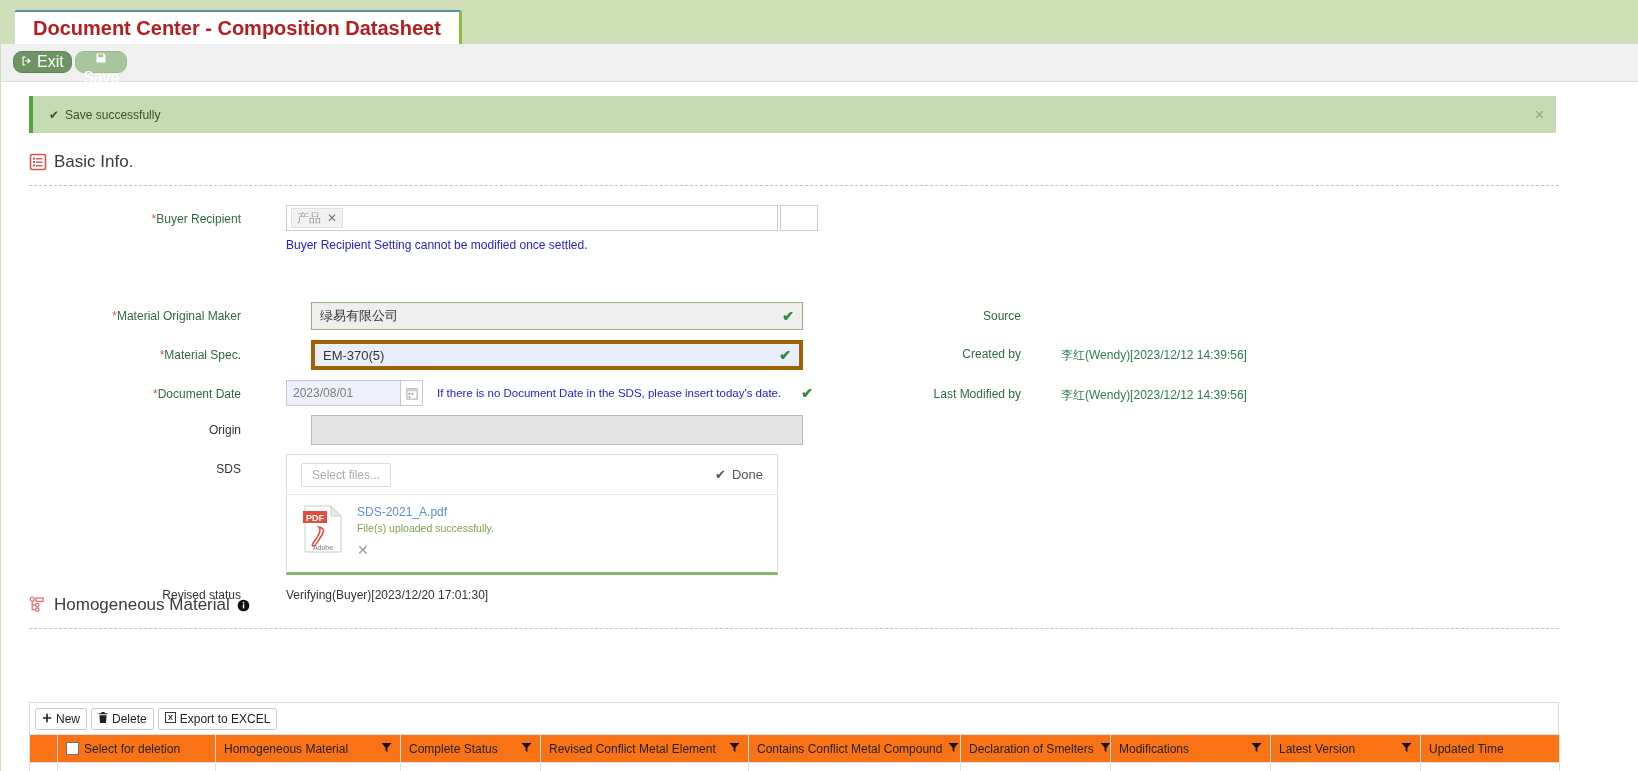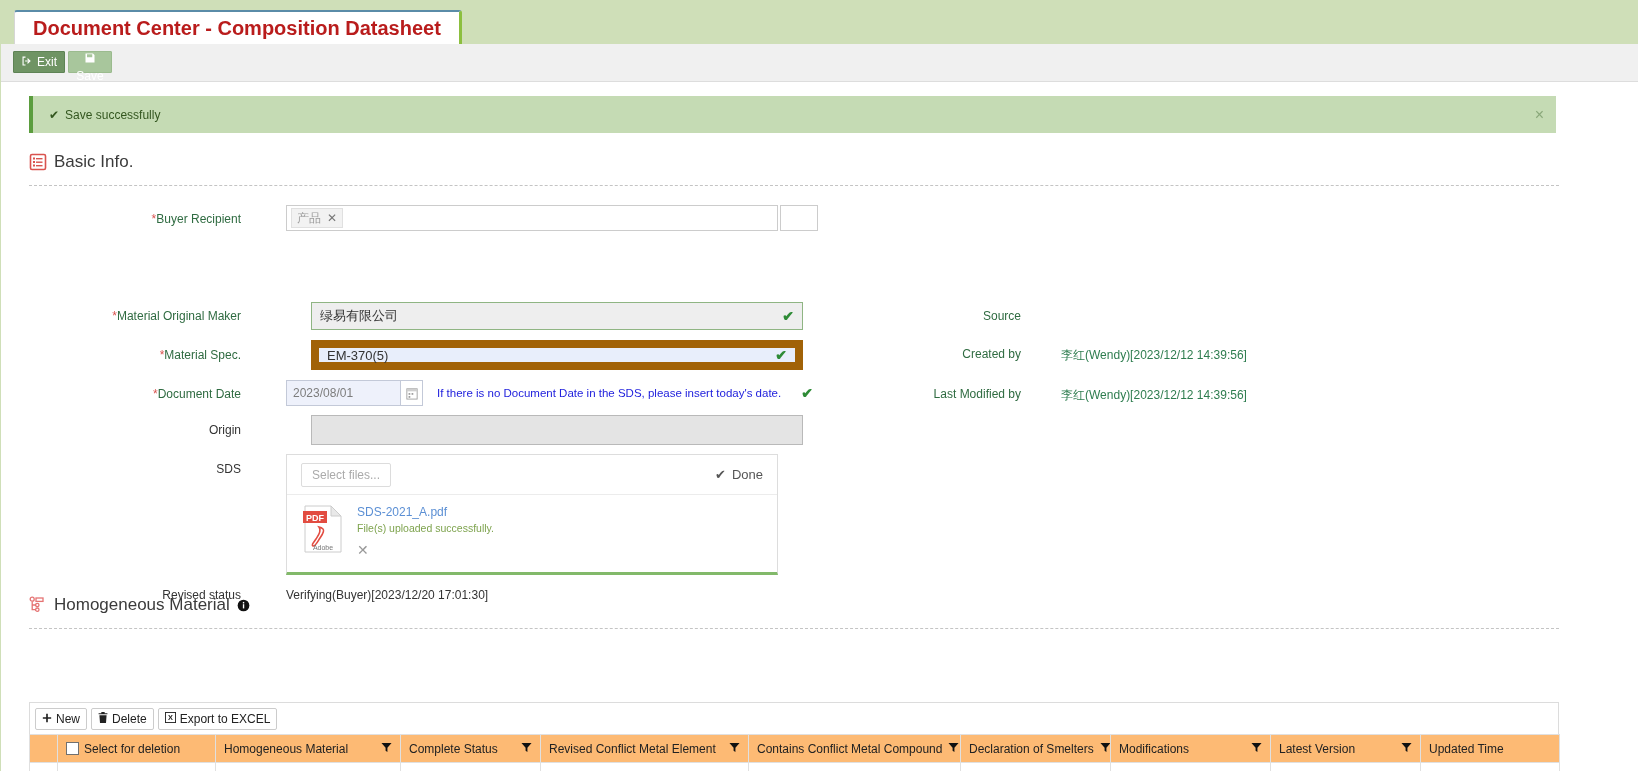--- a/index.html
+++ b/index.html
@@ -42,22 +42,22 @@
   
   .toolbar {
     position: absolute; left: 0; top: 0; width: 1638px; height: 38px;
     background: #f0f0f0;
     border-bottom: 1px solid #dddddd;
     padding: 7px 0 0 12px;
   }
   .btn {
     display: inline-flex; align-items: center; gap: 4px;
     height: 22px; padding: 0 7px;
-    border-radius: 1px;
-    font-size: 12px; line-height: 1;
+    border-radius: 9px;
+    font-size: 16px; line-height: 1;
     color: #ffffff; cursor: pointer;
     border: 1px solid transparent;
     white-space: nowrap;
     vertical-align: top;
   }
   .btn-exit { background: #6f9464; border-color: #5e8355; }
   .btn-save { background: #a8c69c; border-color: #9bbb8e; flex-direction: column; }
   .btn .gly { font-size: 11px; }
 
   
@@ -98,21 +98,21 @@
 
   .fctrl { position: absolute; }
 
   .inp {
     height: 28px; border: 1px solid #8fb583;
     background: #eeeeee; font-size: 13px; color: #333;
     padding: 0 28px 0 8px; display: flex; align-items: center;
     width: 492px;
     margin-left: 25px;
   }
-  .inp.focus { background: #e8eefb; border: 8px solid #a16207; }
+  .inp.focus { background: #e8eefb; border: 4px solid #a16207; }
   .inp.plainbox { background: #e4e4e4; border: 1px solid #b9b9b9; padding-right: 8px; }
   .check-ok { color: #2e8b36; font-size: 14px; font-weight: bold; }
 
   .tokenbox {
     width: 492px; height: 26px;
     border: 1px solid #cccccc; background: #ffffff;
     display: flex; align-items: center; padding: 0 4px;
   }
   .token {
     background: #f2f2f2; border: 1px solid #e0e0e0;
@@ -189,21 +189,21 @@
     font-size: 12px;
   }
   .grid th, .grid td {
     border: 1px solid #e0e0e0;
     padding: 0 8px;
     text-align: left;
     font-weight: normal;
     vertical-align: middle;
     overflow: hidden; white-space: nowrap;
   }
-  .grid th { height: 28px; background: #fdba74; color: #222; }
+  .grid th { height: 28px; background: #f97316; color: #222; }
   .grid td { height: 30px; background: #ffffff; color: #222; }
   .th-inner { display: flex; align-items: center; justify-content: space-between; gap: 6px; }
   .funnel { flex: none; }
   .cell-link { color: #3b6fc4; }
   .chk-sq {
     width: 13px; height: 13px; border: 1px solid #707070;
     background: #fff; display: inline-block; vertical-align: middle;
   }
   .sel-del { display: flex; align-items: center; gap: 5px; }
 </style>
@@ -263,20 +263,21 @@
   <div class="fctrl" style="left:285px; top:161px;">
     <div style="display:flex;">
       <div class="tokenbox">
         <span class="token">
           <span>产品</span>
           <span class="x">✕</span>
         </span>
       </div>
       <div class="token-extra"></div>
     </div>
+    <div class="hint-blue" style="margin-top:7px;">Buyer Recipient Setting cannot be modified once settled.</div>
   </div>
 
   <div class="flabel req" style="left:60px; top:265px; width:180px;">Material Original Maker</div>
   <div class="fctrl" style="left:285px; top:258px;">
     <div class="inp" style="position:relative;">
       <span>绿易有限公司</span>
       <span class="check-ok" style="position:absolute; right:8px;">✔</span>
     </div>
   </div>
 

